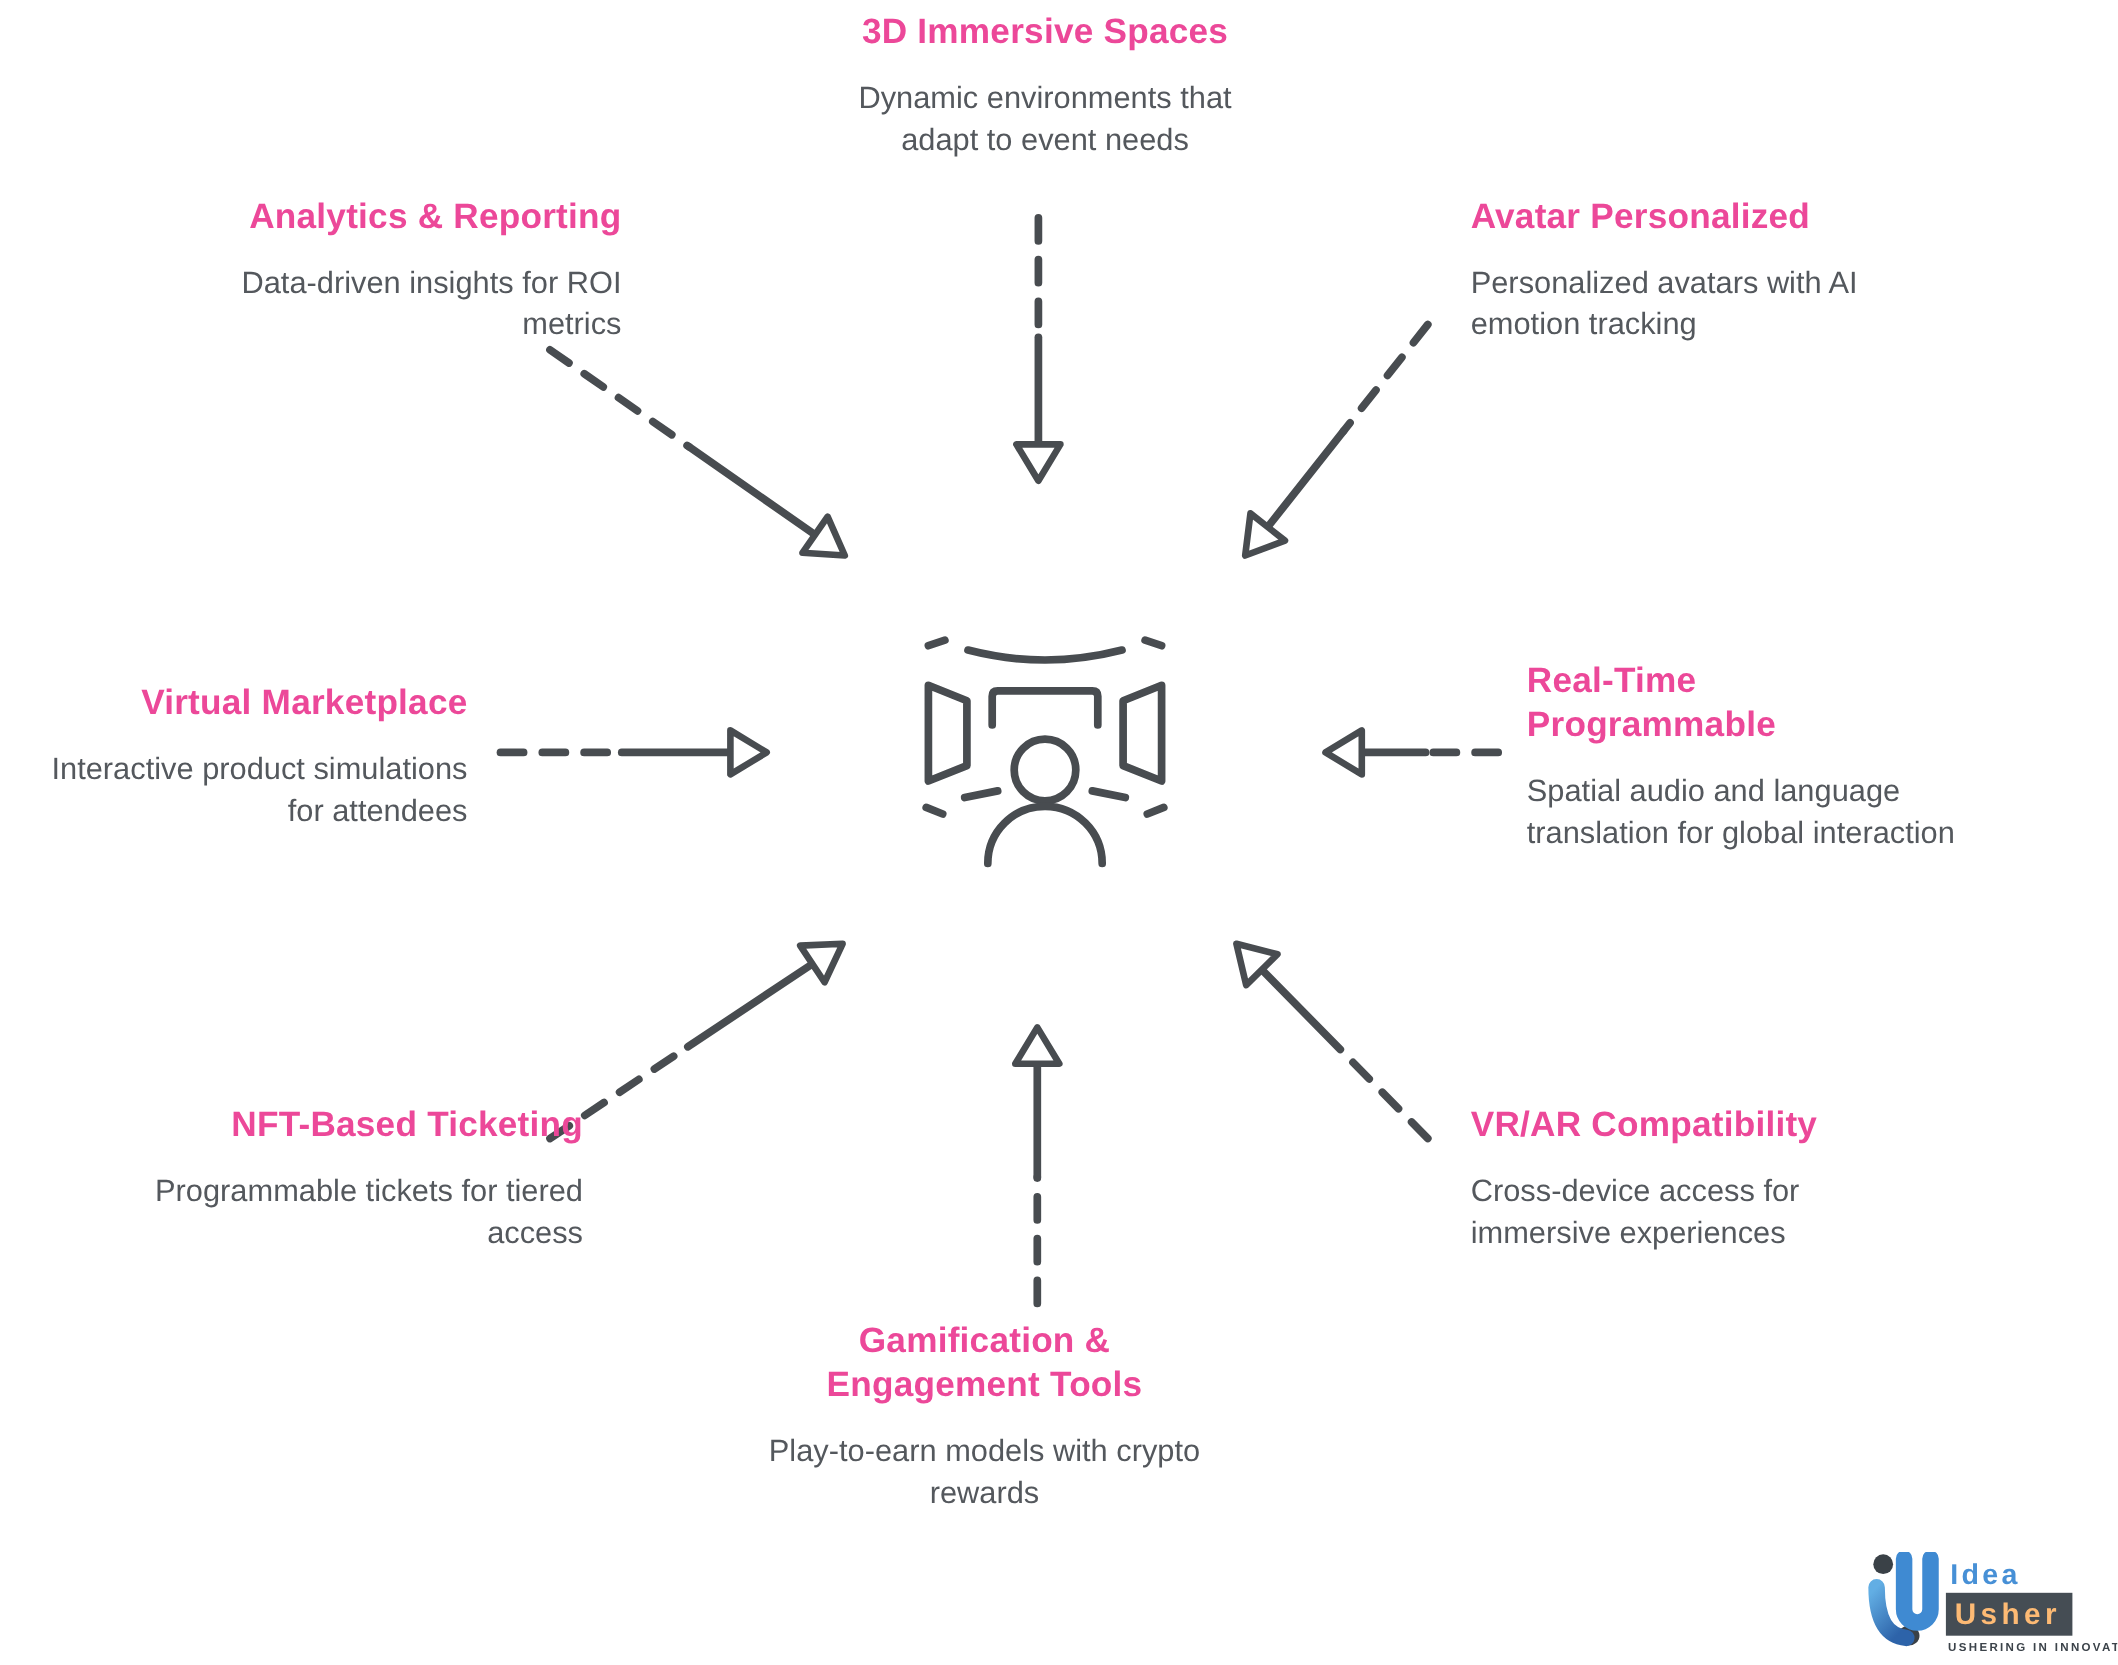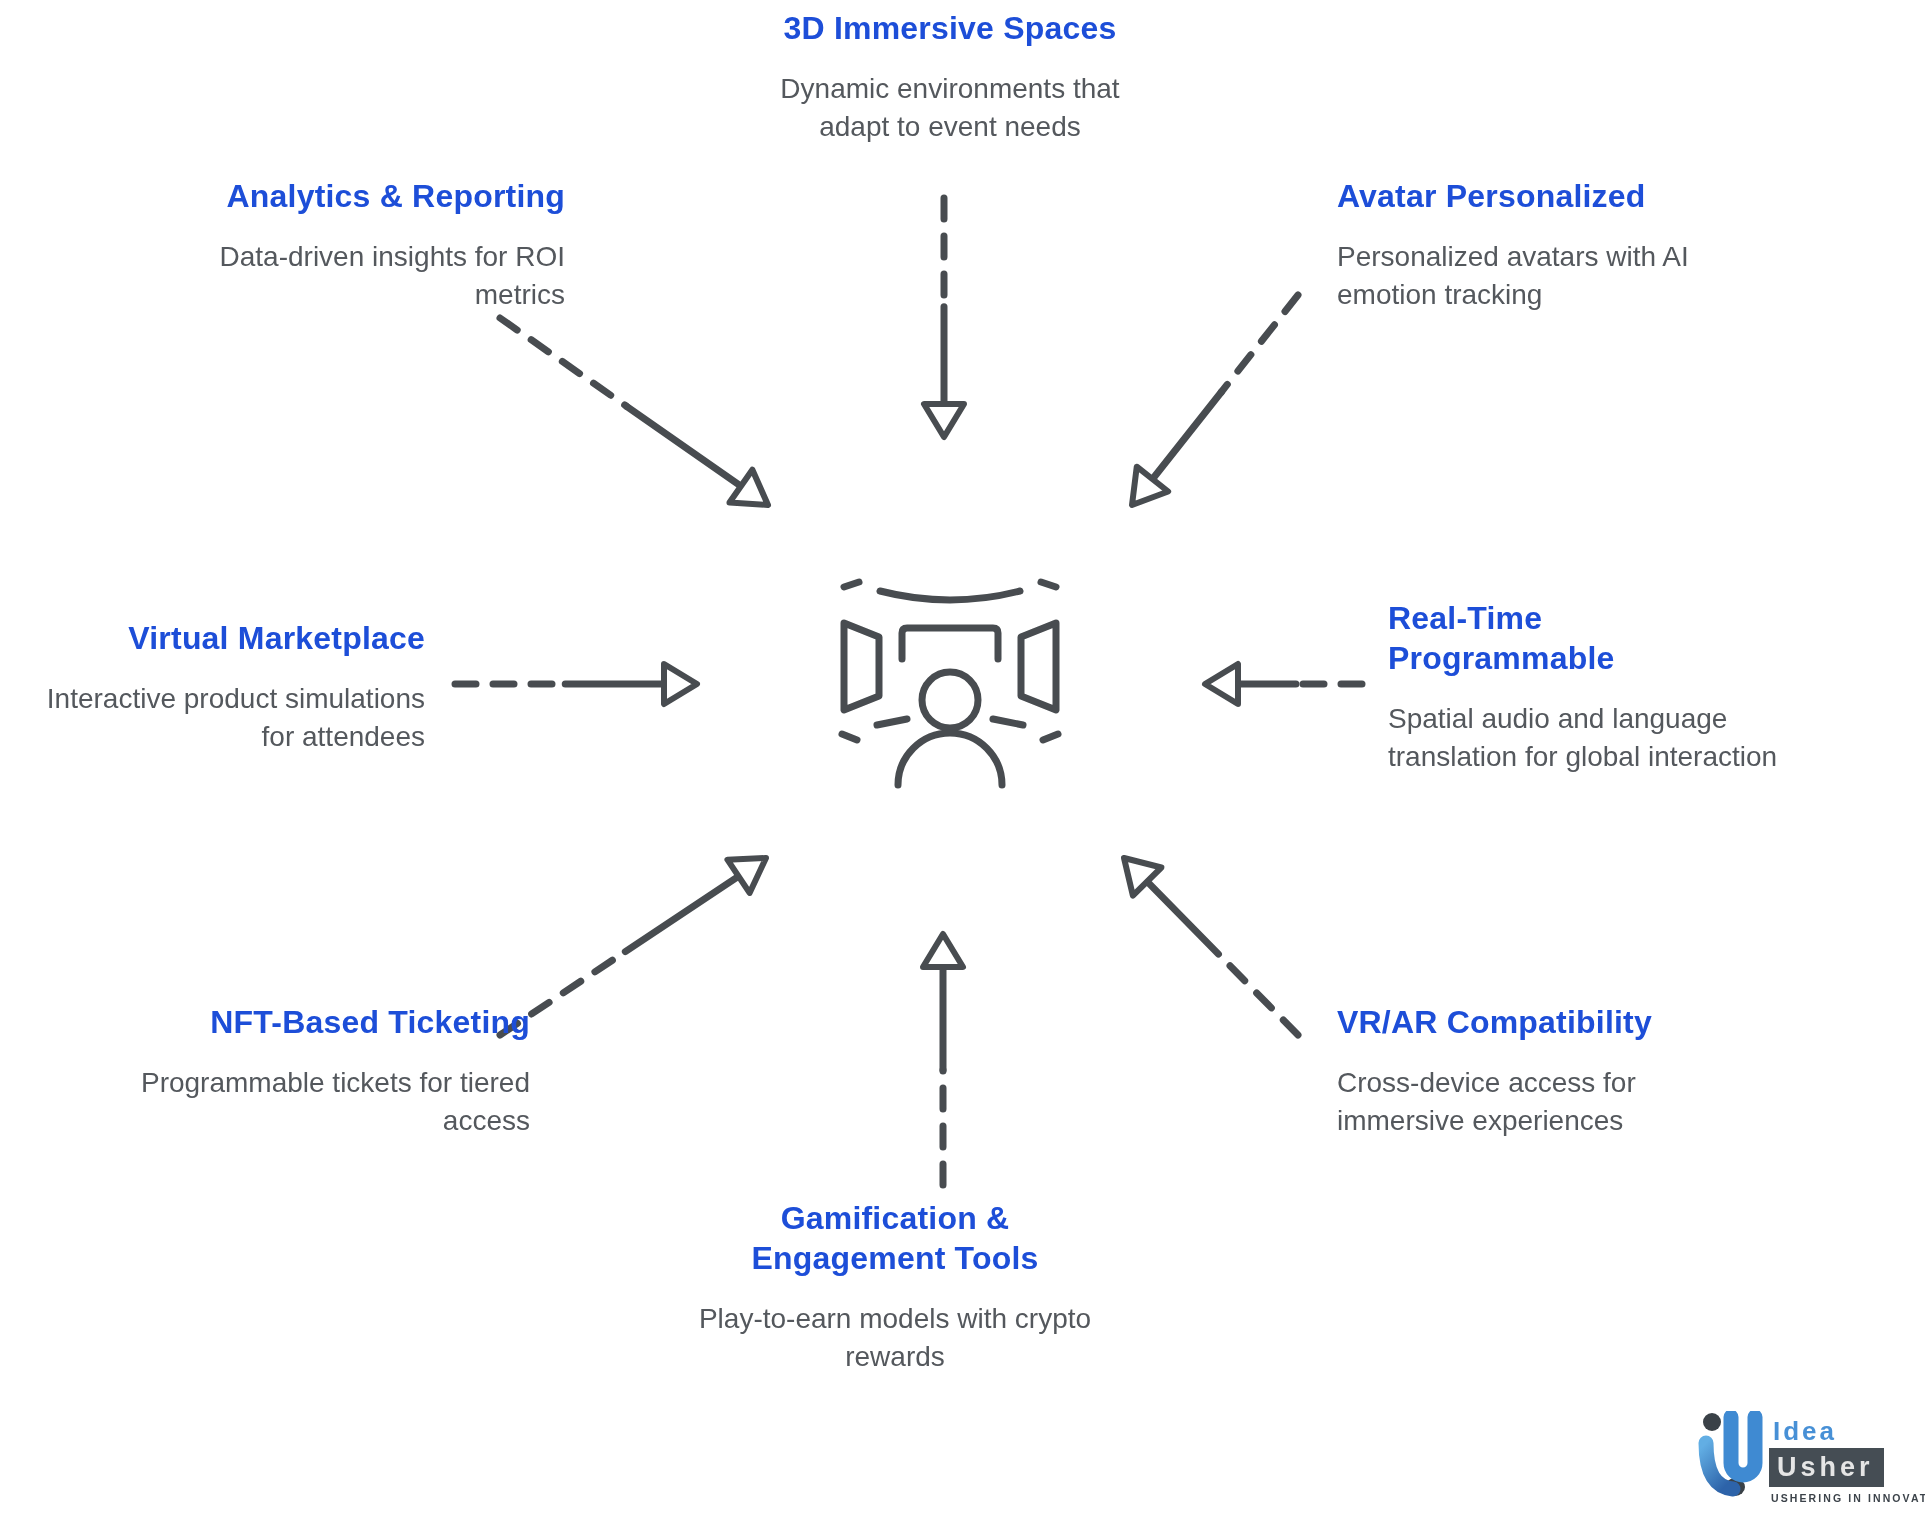--- a/index.html
+++ b/index.html
@@ -5,21 +5,21 @@
   html,body{margin:0;padding:0;background:#ffffff;}
   #canvas{
     position:relative;
     width:1925px;height:1514px;
     background:#ffffff;
     font-family:"Liberation Sans", sans-serif;
     overflow:hidden;
   }
   .node{position:absolute;}
   .node .nt{
-    font-size:32px;font-weight:700;color:#1d4ed8;
+    font-size:32px;font-weight:700;color:#ec4899;
     line-height:40px;letter-spacing:.2px;white-space:pre-line;
   }
   .node .nd{
     font-size:28px;font-weight:400;color:#54585d;
     line-height:38px;margin-top:22px;white-space:pre-line;
   }
   .al-c{text-align:center;}
   .al-r{text-align:right;}
   .al-l{text-align:left;}
   #arrow-layer,#center-icon{position:absolute;pointer-events:none;}
@@ -29,21 +29,21 @@
     position:absolute;left:1697px;top:1408px;width:218px;height:104px;
     display:flex;align-items:center;
   }
   #logo .mark{flex:0 0 auto;margin-right:6px;}
   #logo .textcol{display:flex;flex-direction:column;align-items:flex-start;}
   #logo .idea{
     font-weight:700;font-size:26px;letter-spacing:3px;color:#4790d6;
     line-height:28px;margin-left:4px;
   }
   #logo .usherbox{
-    background:#454d54;color:#e5e5e5;font-weight:700;font-size:27px;
+    background:#454d54;color:#fdba74;font-weight:700;font-size:27px;
     letter-spacing:4px;line-height:30px;padding:4px 10px 5px 8px;margin-top:3px;
   }
   #logo .tagline{
     font-weight:700;font-size:10.5px;letter-spacing:2.1px;color:#3c434a;
     margin-top:5px;margin-left:2px;white-space:nowrap;
   }
 </style>
 </head>
 <body>
 

